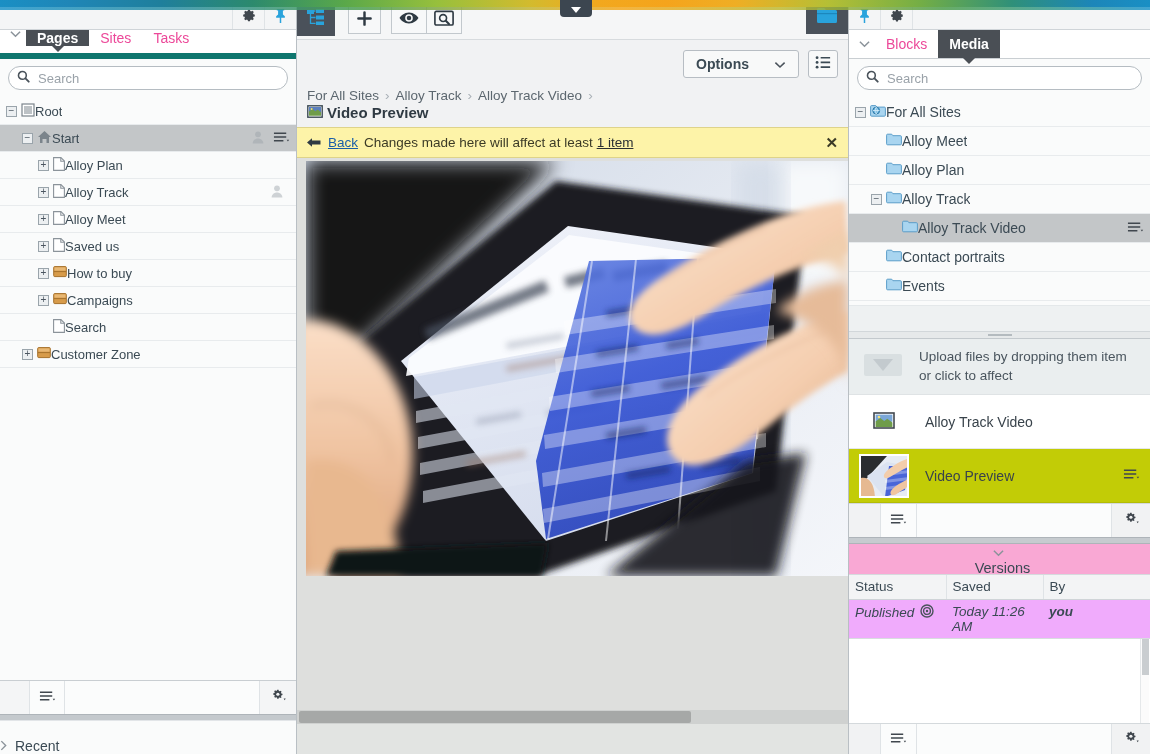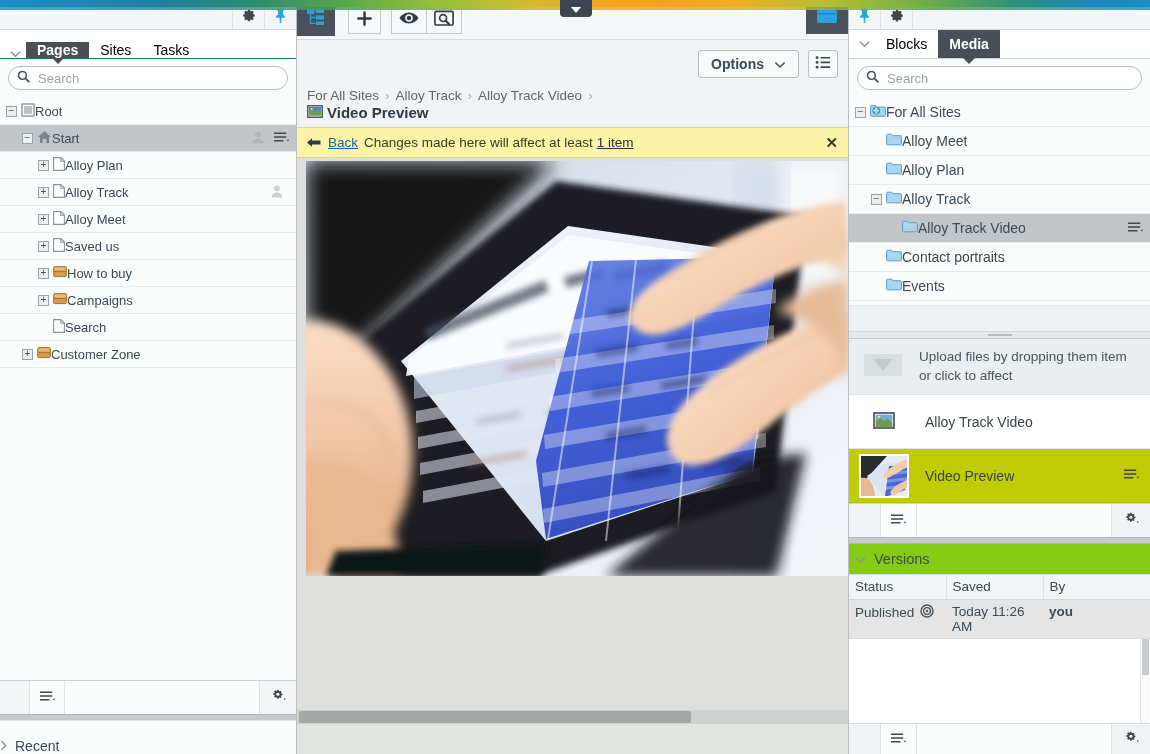--- a/index.html
+++ b/index.html
@@ -54,30 +54,30 @@
   .lp-topbar {
     height: 30px; background: #f4f5f6; border-bottom: 1px solid #cfd4d8;
     display: flex; justify-content: flex-end; align-items: stretch;
     padding-top: 5px;
   }
   .lp-iconbtn {
     width: 32px; display: flex; align-items: center; justify-content: center;
     border-left: 1px solid #dfe3e6; cursor: pointer;
   }
   .lp-tabs {
-    height: 29px; background: #fff; border-bottom: 1px solid #0f766e;
-    display: flex; align-items: flex-end; padding-left: 4px; position: relative;
+    height: 29px; background: #fff; border-bottom: 6px solid #0f766e;
+    display: flex; align-items: flex-start; padding-left: 4px; position: relative;
   }
   .chev-toggle {
     width: 22px; display: flex; align-items: center; justify-content: center;
     cursor: pointer; color: #7b848b;
   }
   .tab {
     padding: 0 11px; display: flex; align-items: center;
-    font-size: 14px; color: #000000; cursor: pointer;
+    font-size: 14px; color: #ec4899; cursor: pointer;
   }
   .tab.active { background: #4a4f55; color: #fff; font-weight: bold; position: relative; }
   .tab.active:after {
     content: ""; position: absolute; left: 50%; bottom: -6px; margin-left: -6px;
     width: 0; height: 0; border-left: 6px solid transparent;
     border-right: 6px solid transparent; border-top: 6px solid #4a4f55;
   }
   .lp-search { padding: 7px 8px 8px 8px; background: #fafbfb; }
   .search-box {
     display: flex; align-items: center; height: 24px;
@@ -155,21 +155,21 @@
     background: #4a515a; display: flex; align-items: center; justify-content: center;
     cursor: pointer;
   }
 
   .c-optionsbar {
     height: 48px; background: #f1f2f3; display: flex; align-items: center;
     justify-content: flex-end; padding-right: 10px; border-bottom: 0;
   }
   .options-btn {
     height: 28px; padding: 0 12px; background: #f8f9f9; border: 1px solid #b7bdc3;
-    border-radius: 3px; display: flex; align-items: center; gap: 10px;
+    border-radius: 3px; display: flex; align-items: center; gap: 25px;
     font-weight: bold; font-size: 14px; cursor: pointer;
   }
   .list-btn {
     margin-left: 9px; width: 30px; height: 28px; background: #f8f9f9;
     border: 1px solid #b7bdc3; border-radius: 3px;
     display: flex; align-items: center; justify-content: center; cursor: pointer;
   }
   .c-breadcrumbwrap { background: #f1f2f3; padding: 0 0 6px 10px; }
   .crumbs { font-size: 13.5px; color: #5c676f; display: flex; align-items: center; flex-wrap: wrap; }
   .crumbs .c { cursor: pointer; }
@@ -259,34 +259,34 @@
   .mf-pad { width: 32px; border-right: 1px solid #dfe3e6; background: #f1f2f3; }
   .mf-btn { width: 36px; display: flex; align-items: center; justify-content: center;
             border-right: 1px solid #dfe3e6; background: #fbfcfc; cursor: pointer; }
   .mf-mid { flex: 1; background: #fbfcfc; border-right: 1px solid #dfe3e6; }
   .mf-gear { width: 38px; display: flex; align-items: center; justify-content: center;
              background: #f1f2f3; cursor: pointer; }
   .rp-splitter2 { height: 7px; background: #c6cbcf; border-top: 1px solid #aeb4b9; border-bottom:1px solid #aeb4b9;}
 
   .versions-head {
     height: 31px; display: flex; align-items: center; padding-left: 6px;
-    font-size: 14.5px; background: #84cc16; border-bottom: 1px solid #d6dadd;
+    font-size: 14.5px; background: #f9a8d4; border-bottom: 1px solid #d6dadd; flex-direction: column;
   }
   .versions-head .chev { color: #7b848b; margin-right: 8px; }
   .vtable { width: 100%; border-collapse: collapse; table-layout: fixed; }
   .vtable th {
     text-align: left; font-weight: normal; font-size: 13.5px; color: #3b4a54;
     background: #f3f4f5; border-bottom: 1px solid #cfd4d7; border-right: 1px solid #dfe3e6;
     padding: 4px 6px; height: 24px;
   }
   .vtable td {
     font-size: 13.5px; padding: 4px 6px; vertical-align: top;
     border-bottom: 1px solid #d8dcdf;
   }
-  .vrow-sel td { background: #e5e5e5; }
+  .vrow-sel td { background: #f0abfc; font-style: italic; }
   .vtable td.by { font-weight: bold; }
   .versions-body { flex: 1; background: #fff; position: relative; }
   .v-scrollbar {
     position: absolute; right: 1px; top: 0; width: 9px; height: 100%;
     background: #fbfbfb; border-left: 1px solid #e5e8ea;
   }
   .v-scrollbar .vthumb { position: absolute; top: 0; left: 1px; width: 7px; height: 36px; background: #c9cdd0; }
   .versions-footer {
     height: 31px; background: #f4f5f6; display: flex; align-items: stretch;
     border-top: 1px solid #d4d9dc;

